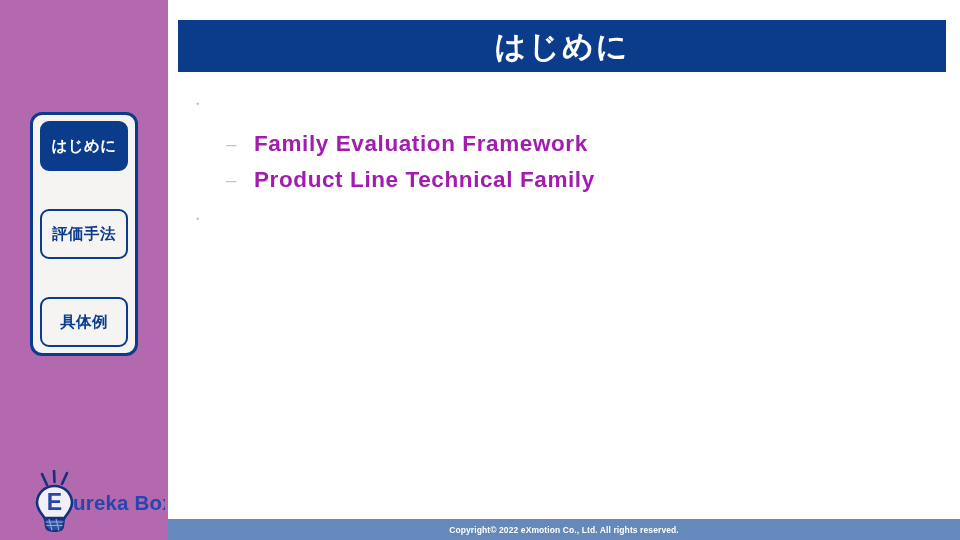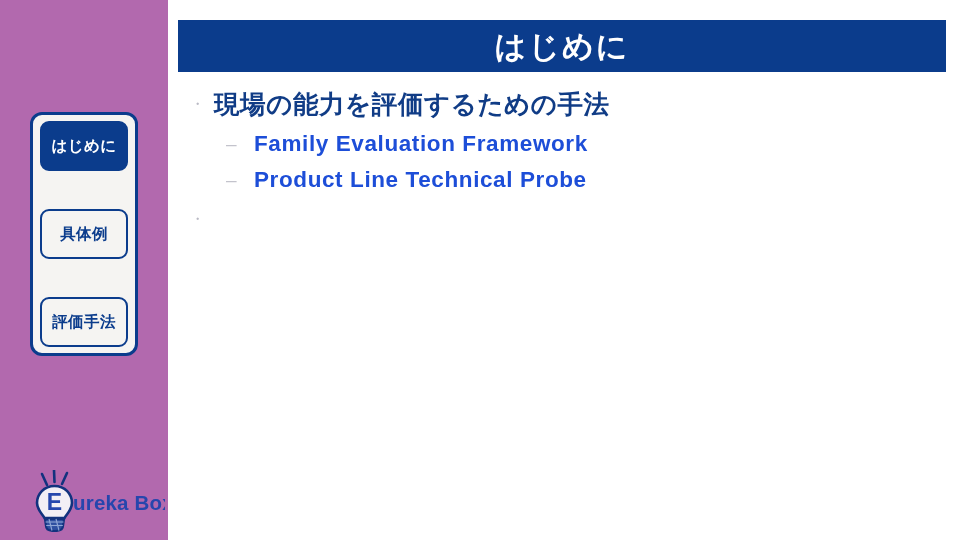--- a/index.html
+++ b/index.html
@@ -130,21 +130,21 @@
     width: 68px;
     flex: 0 0 68px;
     color: #c3c3cc;
     font-size: 19px;
     line-height: 36px;
     text-align: left;
     padding-left: 40px;
     box-sizing: border-box;
   }
   .l2 .tx {
-    color: #1d4ed8;
+    color: #a21caf;
     font-size: 22.5px;
     font-weight: 700;
     line-height: 36px;
     letter-spacing: 0.6px;
   }
   .grp { margin-bottom: 1px; }
 
   
   .footer {
     position: absolute;
@@ -169,24 +169,24 @@
 
 <div id="slide">
 
   <div class="rail"></div>
 
   <div class="nav-panel">
     <div class="nav-btn active">
       <span>はじめに</span>
     </div>
     <div class="nav-btn">
+      <span>評価手法</span>
+    </div>
+    <div class="nav-btn">
       <span>具体例</span>
-    </div>
-    <div class="nav-btn">
-      <span>評価手法</span>
     </div>
   </div>
 
   <div class="logo">
     <svg width="135" height="62" viewBox="0 0 135 62">
 
       <g stroke="#12327e" stroke-width="2.6" stroke-linecap="round">
         <line x1="12" y1="4" x2="17" y2="15"></line>
         <line x1="24" y1="0" x2="24.5" y2="12"></line>
         <line x1="37" y1="3" x2="32" y2="14"></line>
@@ -210,34 +210,36 @@
 
   <div class="banner">
     <div class="banner-title">はじめに</div>
   </div>
 
   <div class="content">
 
     <div class="grp">
       <div class="l1">
         <div class="mk">・</div>
-        <div class="tx">現場の能力を評価するための手法</div>
       </div>
       <div class="l2">
         <div class="mk">–</div>
         <div class="tx">Family Evaluation Framework</div>
       </div>
       <div class="l2">
         <div class="mk">–</div>
-        <div class="tx">Product Line Technical Probe</div>
+        <div class="tx">Product Line Technical Family</div>
       </div>
     </div>
 
     <div class="grp">
       <div class="l1">
         <div class="mk">・</div>
       </div>
     </div>
 
   </div>
 
+  <div class="footer">
+    <div class="footer-text">Copyright© 2022 eXmotion Co., Ltd. All rights reserved.</div>
+  </div>
 
 </div>
 
 </body></html>

